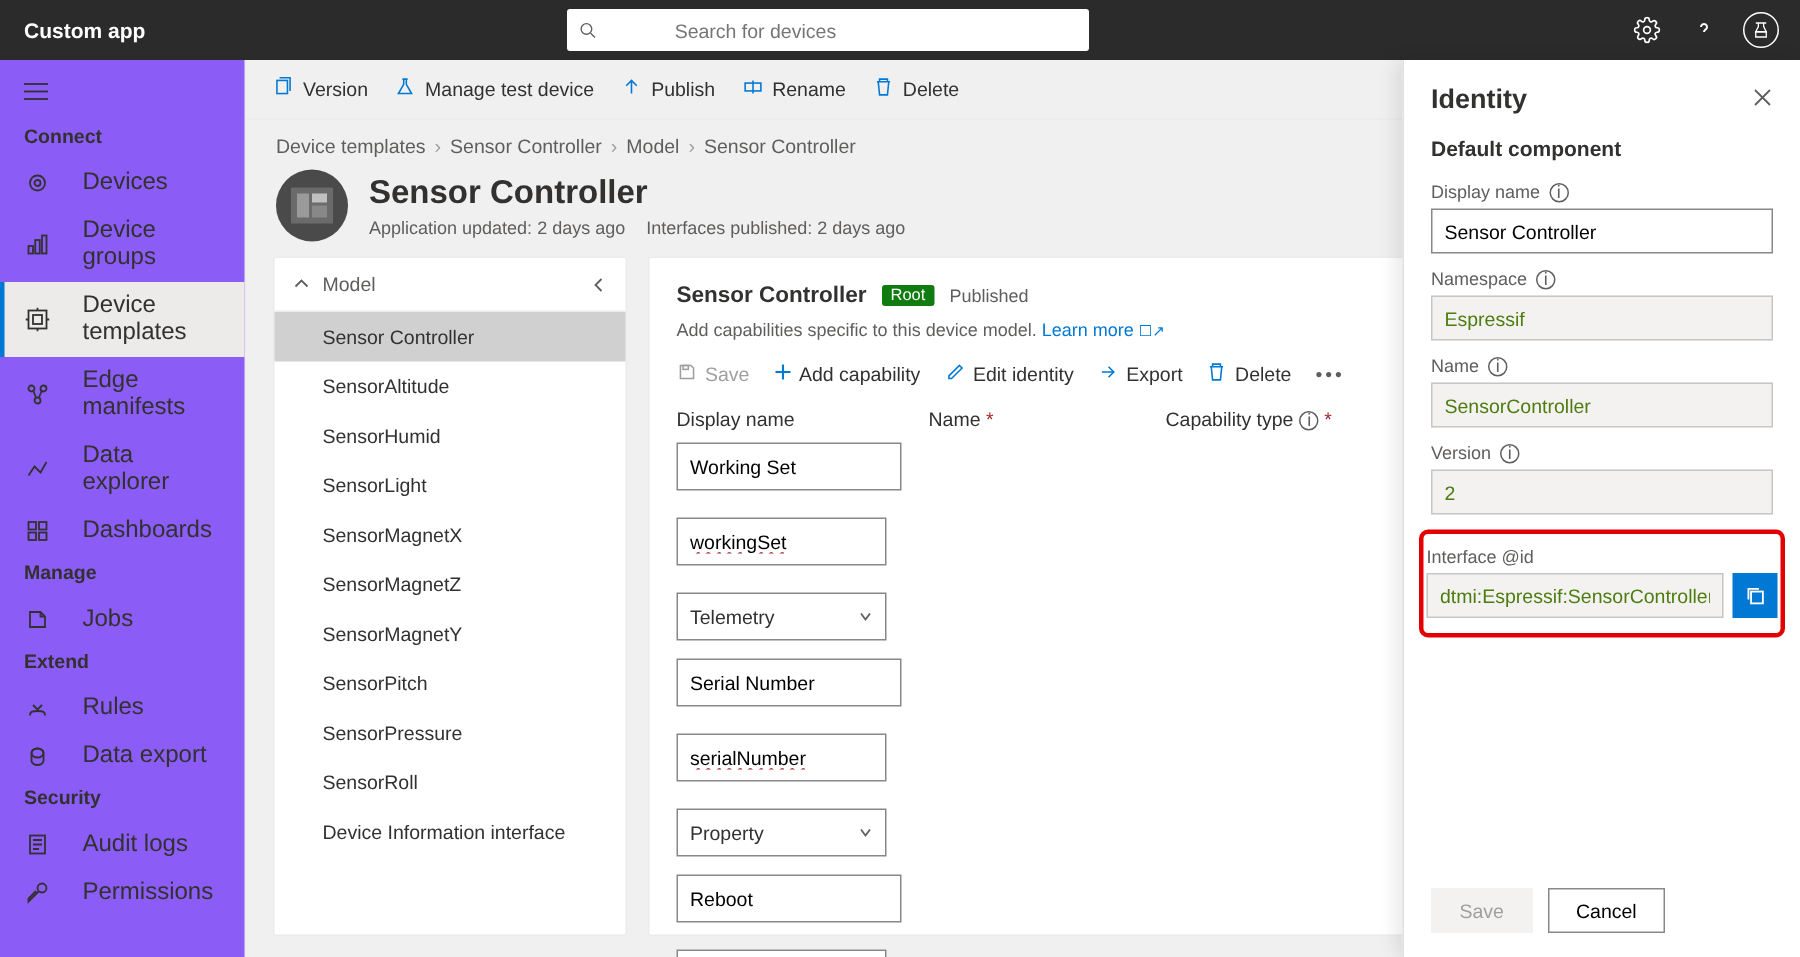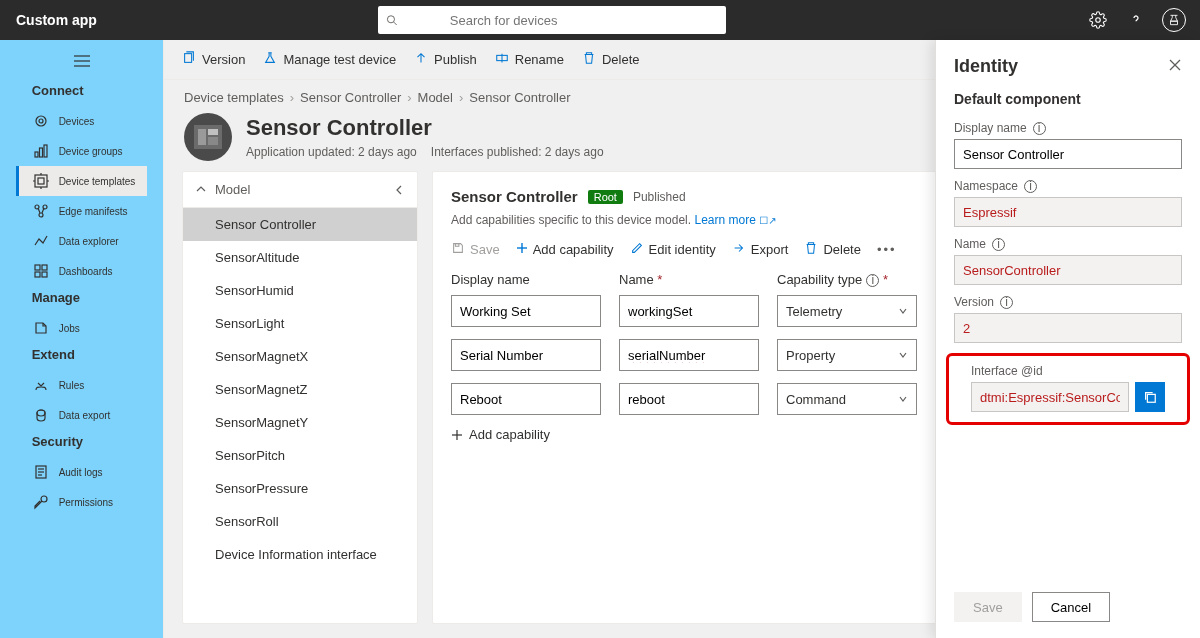--- a/index.html
+++ b/index.html
@@ -12,24 +12,24 @@
   .topbar .search-wrap { margin-left: auto; margin-right: auto; position: relative; left: -40px; }
   .topbar .search { width: 348px; height: 28px; background: #fff; border-radius: 2px; display: flex; align-items: center; padding: 0 8px; color: #605e5c; }
   .topbar .search svg { margin-right: 6px; }
   .topbar .search input { border: none; outline: none; font-size: 13px; width: 100%; background: transparent; margin-left: 46px; }
   .topbar .right-icons { display: flex; align-items: center; gap: 14px; padding: 0 14px; }
   .topbar .right-icons .ic { color: #fff; display: flex; align-items: center; justify-content: center; width: 24px; height: 24px; }
   .topbar .badge-ic { border: 1px solid #fff; border-radius: 50%; width: 24px; height: 24px; display:flex;align-items:center;justify-content:center; font-size:11px;}
 
   
   .shell { flex: 1; display: flex; min-height: 0; position: relative; }
-  .sidebar { width: 164px; background: #7dd3fc; border-right: 1px solid #edebe9; display: flex; flex-direction: column; padding-top: 6px; align-items: center; }
+  .sidebar { width: 164px; background: #8b5cf6; border-right: 1px solid #edebe9; display: flex; flex-direction: column; padding-top: 6px; }
   .sidebar .hamburger { padding: 8px 16px; }
   .sidebar .section-header { font-weight: 600; font-size: 13px; padding: 4px 16px 8px; color: #323130; }
-  .sidebar .nav-item { display: flex; align-items: center; gap: 10px; padding: 7px 12px 7px 14px; cursor: pointer; font-size: 10px; color: #323130; border-left: 3px solid transparent; }
+  .sidebar .nav-item { display: flex; align-items: center; gap: 22px; padding: 7px 12px 7px 14px; cursor: pointer; font-size: 16px; color: #323130; border-left: 3px solid transparent; }
   .sidebar .nav-item.active { background: #edebe9; border-left-color: #0078d4; }
   .sidebar .nav-item .ic { width: 16px; height: 16px; flex-shrink: 0; color: #323130; }
 
   .content { flex: 1; display: flex; flex-direction: column; min-width: 0; }
 
   .toolbar { height: 40px; border-bottom: 1px solid #edebe9; display: flex; align-items: center; padding: 0 18px; gap: 18px; font-size: 13px; }
   .toolbar .tool-btn { display: flex; align-items: center; gap: 6px; cursor: pointer; color: #323130; }
   .toolbar .tool-btn svg { color: #0078d4; }
 
   .breadcrumbs { padding: 10px 20px 2px; font-size: 13px; color: #605e5c; display:flex; align-items:center; gap:6px; flex-wrap:wrap;}
@@ -67,41 +67,41 @@
   .dp-toolbar .btn.disabled svg { color:#a19f9d; }
   .dp-toolbar .more { letter-spacing:2px; color:#605e5c; cursor:pointer;}
 
   .cap-table { margin-top:14px;}
   .cap-table .thead { display:flex; gap:18px; font-size:13px; margin-bottom:8px;}
   .cap-table .thead .th { font-weight:400; }
   .cap-table .thead .th.req::after { content:" *"; color:#a4262c; }
   .col-1 { width: 150px; }
   .col-2 { width: 140px; }
   .col-3 { width: 140px; }
-  .cap-row { display:flex; gap:18px; margin-bottom:12px;}
+  .cap-row { display:flex; gap:18px; margin-bottom:12px;flex-direction:column;}
   .cap-row input, .cap-row select, .cap-row .select-like { height:32px; border:1px solid #8a8886; padding:0 8px; font-size:13px; background:#fff;}
   .cap-row .select-like { display:flex; align-items:center; justify-content:space-between;}
   .cap-row .underwave { text-decoration: underline wavy #a4262c 1px; text-underline-offset:2px;}
   .add-cap { display:flex; align-items:center; gap:6px; font-size:13px; margin-top:6px; cursor:pointer;}
 
   .info-ic { font-style: normal; font-size:12px; color:#605e5c; display:inline-flex; border:1px solid #605e5c; border-radius:50%; width:13px; height:13px; align-items:center; justify-content:center; margin-left:4px; line-height:1;}
 
   
   .flyout { position: absolute; top: 0; right: 0; width: 265px; height: 100%; background: #fff; border-left:1px solid #e1dfdd; box-shadow: -4px 0 12px rgba(0,0,0,0.1); display:flex; flex-direction:column; z-index:30;}
   .flyout .fo-head { display:flex; align-items:center; justify-content:space-between; padding: 16px 18px 6px; }
   .flyout .fo-head h2 { font-weight:600; font-size:18px;}
   .flyout .fo-body { padding: 8px 18px; flex:1; overflow:auto;}
   .flyout .fo-body .sect-label { font-weight:600; font-size:14px; margin-bottom:14px;}
   .flyout .field-label { font-size:12px; color:#605e5c; display:flex; align-items:center; gap:2px; margin-top:10px; margin-bottom:4px;}
   .flyout input.fo-input { width:100%; height:30px; border:1px solid #8a8886; padding:0 8px; font-size:13px;}
-  .flyout input.fo-input:disabled { background:#f3f2f1; color:#b91c1c; border-color:#c8c6c4;}
+  .flyout input.fo-input:disabled { background:#f3f2f1; color:#4d7c0f; border-color:#c8c6c4;}
   .flyout .iface-row { display:flex; gap:6px;}
   .flyout .copy-btn { width:30px; height:30px; background:#0078d4; display:flex; align-items:center; justify-content:center; cursor:pointer; flex-shrink:0;}
   .flyout .copy-btn svg { color:#fff; }
-  .flyout .highlight-box { border:3px solid #e50000; border-radius:6px; padding: 8px 22px 10px; margin: 10px -8px 0;}
+  .flyout .highlight-box { border:3px solid #e50000; border-radius:6px; padding: 8px 2px 10px; margin: 10px -8px 0;}
   .flyout .footer { padding: 12px 18px 16px; display:flex; gap:10px;}
   .flyout .footer button { height:30px; padding:0 18px; font-size:13px; border:1px solid #8a8886; background:#fff; cursor:pointer;}
   .flyout .footer button:disabled { background:#f3f2f1; color:#a19f9d; border-color:#f3f2f1; cursor:default;}
 
   
   .dim-layer { position:absolute; inset:0; background: rgba(255,255,255,0); z-index:10;}
   .dim-layer.on { background: rgba(0,0,0,0.06);}
 </style>
 </head>
 <body>

